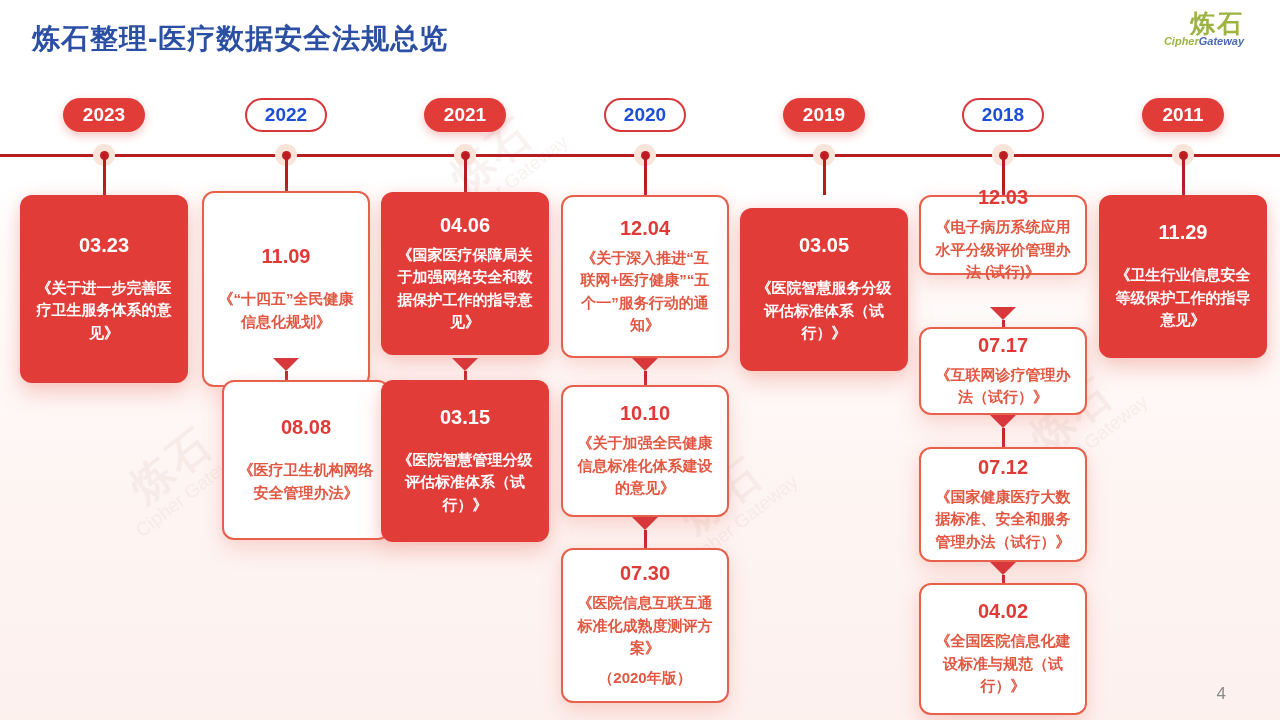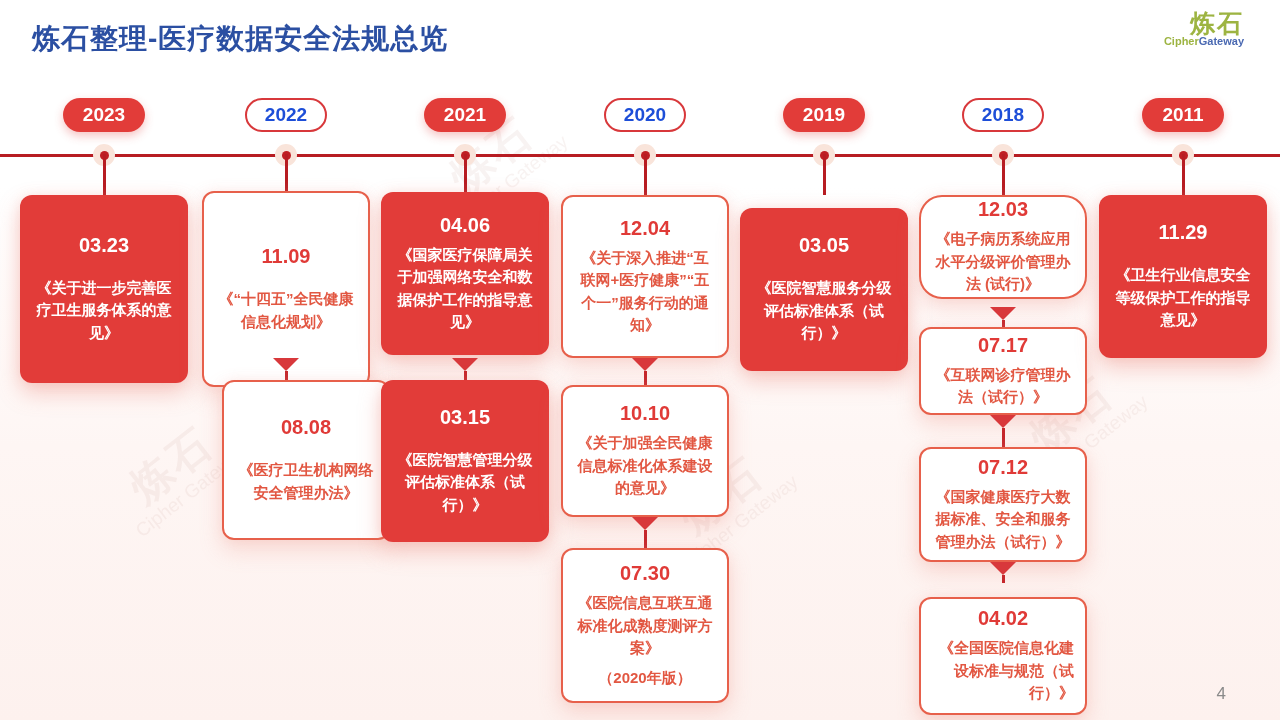--- a/index.html
+++ b/index.html
@@ -8,21 +8,21 @@
     font-family:"Liberation Sans","DejaVu Sans",sans-serif;
     background:linear-gradient(180deg,#ffffff 0%,#ffffff 26%,#fef6f4 62%,#fdf1ee 100%);
   }
   
   .page-title{
     position:absolute;left:32px;top:20px;
     font-size:28px;font-weight:bold;color:#2B4FA2;letter-spacing:1px;
   }
   .logo{position:absolute;right:36px;top:10px;text-align:right;line-height:1.05;}
   .logo .cn{font-size:25px;font-weight:bold;color:#9DB442;letter-spacing:2px;}
-  .logo .en{font-size:11px;font-weight:bold;}
+  .logo .en{font-size:11px;font-weight:bold;font-style:italic;}
   .logo .en .g1{color:#9DB442;}
   .logo .en .g2{color:#4A69B2;}
   
   .wm{
     position:absolute;transform:rotate(-38deg);opacity:.5;pointer-events:none;
     color:rgba(205,165,158,0.28);text-align:center;line-height:1.1;
   }
   .wm .w1{font-size:42px;font-weight:bold;letter-spacing:4px;}
   .wm .w2{font-size:19px;}
   
@@ -208,21 +208,21 @@
   </div>
 
   <div class="col" style="left:919px;">
     <div class="pill outline">
         <span>2018</span>
       </div>
     <div class="dot-halo">
         <div class="dot-core"></div>
       </div>
     <div class="stem"></div>
-    <div class="card outline gap-sm" style="top:105px;height:104px;border-radius:23px;">
+    <div class="card outline gap-sm" style="top:105px;height:80px;">
       <div class="date">12.03</div>
       <div class="ttl">《电子病历系统应用水平分级评价管理办法 (试行)》</div>
     </div>
     <div class="connector" style="top:217px;height:20px;">
       <div class="tri"></div>
         <div class="vline"></div>
     </div>
     <div class="card outline gap-sm" style="top:237px;height:88px;">
       <div class="date">07.17</div>
       <div class="ttl">《互联网诊疗管理办法（试行）》</div>
@@ -232,21 +232,21 @@
         <div class="vline"></div>
     </div>
     <div class="card outline gap-sm" style="top:357px;height:115px;">
       <div class="date">07.12</div>
       <div class="ttl">《国家健康医疗大数据标准、安全和服务管理办法（试行）》</div>
     </div>
     <div class="connector" style="top:472px;height:21px;">
       <div class="tri"></div>
         <div class="vline"></div>
     </div>
-    <div class="card outline gap-sm" style="top:507px;height:118px;text-align:right;">
+    <div class="card outline gap-sm" style="top:493px;height:132px;">
       <div class="date">04.02</div>
       <div class="ttl">《全国医院信息化建设标准与规范（试行）》</div>
     </div>
   </div>
 
   <div class="col" style="left:1099px;">
     <div class="pill filled">
         <span>2011</span>
       </div>
     <div class="dot-halo">

